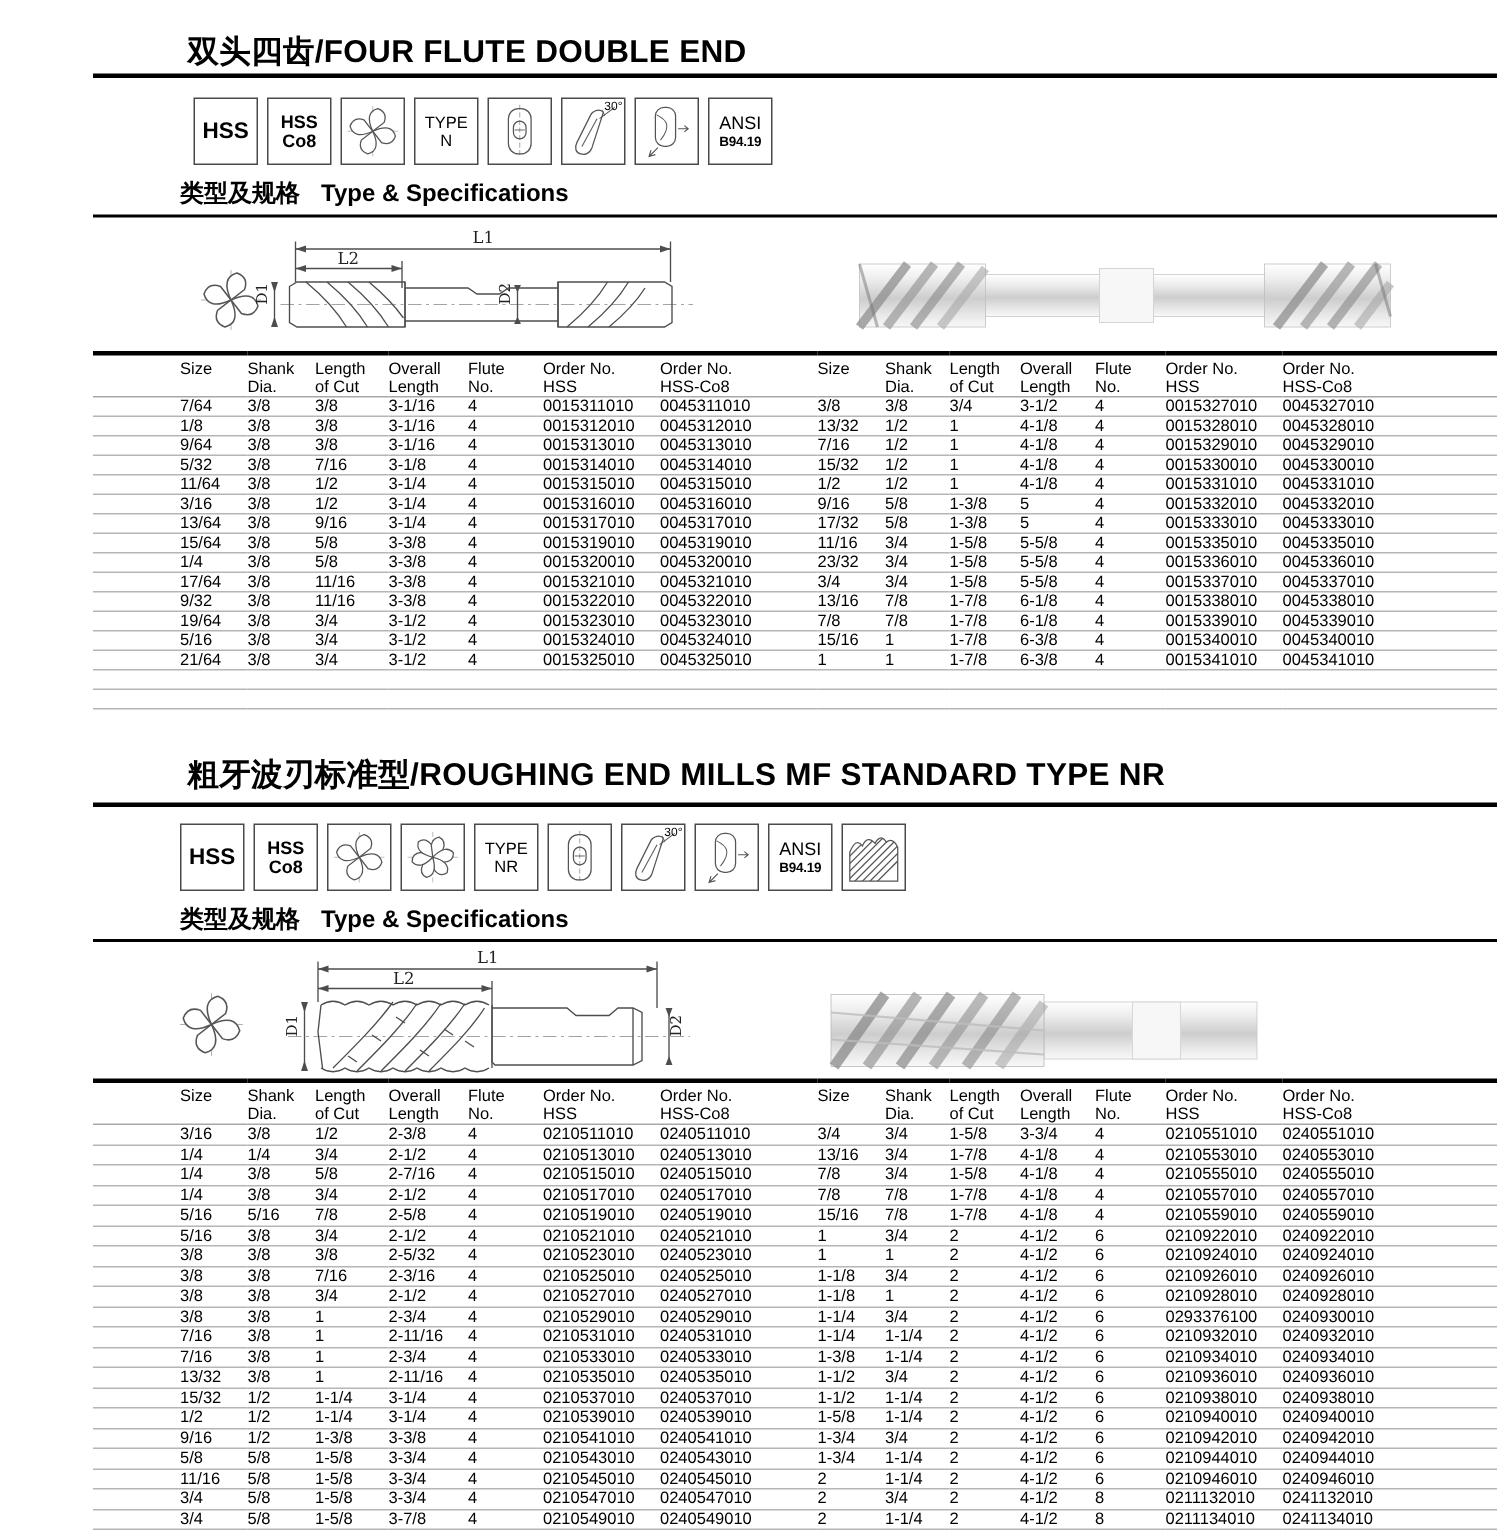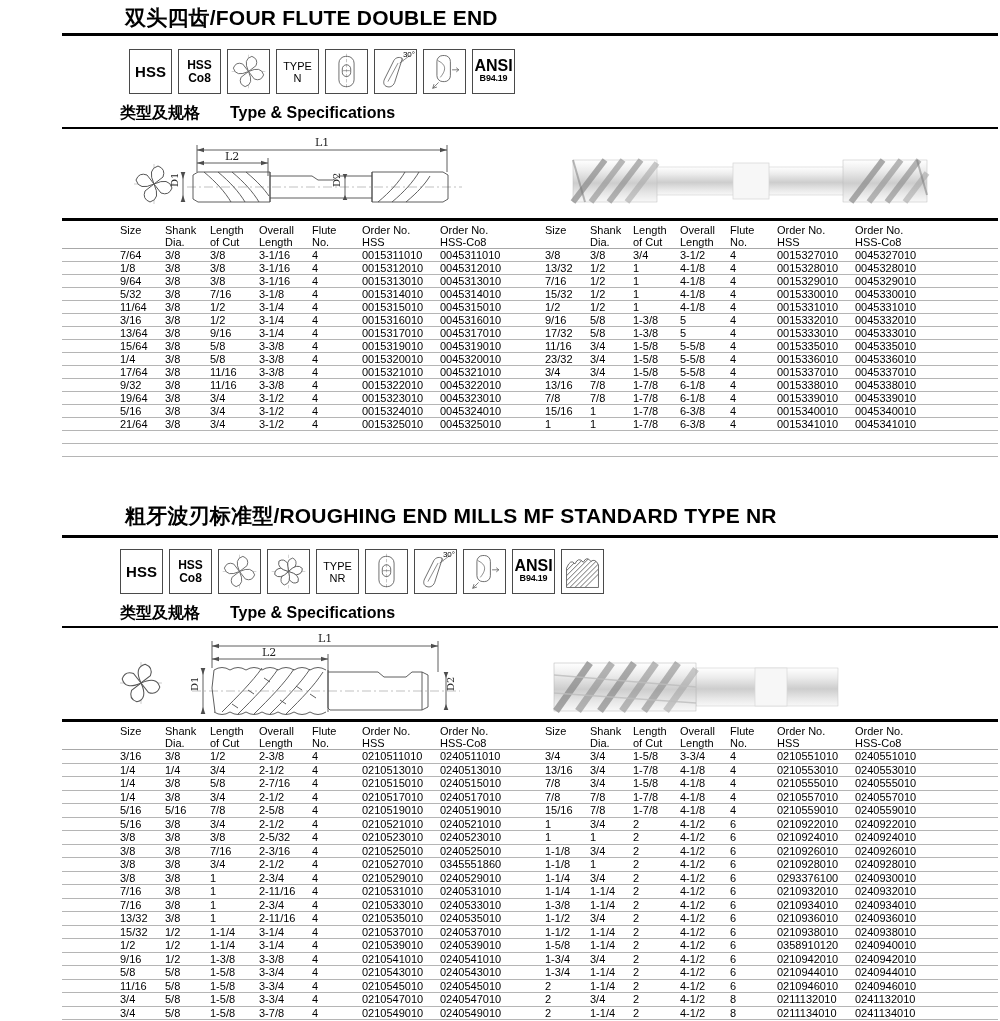--- a/index.html
+++ b/index.html
@@ -8,25 +8,25 @@
   .sec{position:absolute;left:0;width:1000px}
   .sec-title{position:absolute;left:125px;font-size:21px;font-weight:bold;white-space:nowrap;letter-spacing:.2px}
   .rule{position:absolute;left:62px;width:936px;background:#000}
   .icon-row{position:absolute;display:flex;gap:6px}
   .icon-box{width:43px;height:45px;border:1px solid #4a4a4a;background:#fff;box-sizing:border-box;
             display:flex;flex-direction:column;align-items:center;justify-content:center;position:relative}
   .icon-box svg{width:37px;height:37px;display:block}
   .it1{font-size:15px;font-weight:bold}
   .it2{font-size:12px;font-weight:bold;line-height:12.5px}
   .typ{font-size:11px;font-weight:normal;line-height:12px}
-  .ansi1{font-size:16px;font-weight:bold;line-height:12.5px}
+  .ansi1{font-size:12px;font-weight:normal;line-height:12.5px}
   .ansi2{font-size:9px;font-weight:bold;line-height:10px;letter-spacing:-.2px}
   .angle-label{position:absolute;top:1px;right:1px;font-size:8px;line-height:8px}
   .spec{position:absolute;left:120px;font-size:16px;font-weight:bold;white-space:nowrap}
-  .spec .en{margin-left:30px}
+  .spec .en{margin-left:14px}
   .figwrap{position:absolute}
   .spec-table{position:absolute;left:62px;width:936px;border-collapse:collapse;table-layout:fixed;
               border-top:3.5px solid #000}
   .spec-table th,.spec-table td{font-size:11px;font-weight:normal;text-align:left;padding:0;
               white-space:nowrap;overflow:visible}
   .spec-table thead th{vertical-align:top;border-bottom:1px solid #a8a8a8;padding-top:3px}
   .hl{height:12px;line-height:12px}
   .spec-table tbody tr{border-bottom:1px solid #b5b5b5}
   #t1 tbody td{height:12px;line-height:12px}
   #t2 tbody td{height:12.5px;line-height:12.5px}
@@ -96,21 +96,21 @@
   <linearGradient id="met" x1="0" y1="0" x2="0" y2="1">
     <stop offset="0" stop-color="#ffffff"></stop>
         <stop offset=".25" stop-color="#ececec"></stop>
     <stop offset=".55" stop-color="#cdcdcd"></stop>
         <stop offset=".8" stop-color="#e7e7e7"></stop>
     <stop offset="1" stop-color="#f8f8f8"></stop>
   </linearGradient>
 </defs>
 </svg>
 
-<div class="sec" id="sec1" style="top:0;height:497px">
+<div class="sec" id="sec1" style="top:16px;height:497px">
   <h1 class="sec-title" style="top:4px;margin:0">双头四齿/FOUR FLUTE DOUBLE END</h1>
   <div class="rule" style="top:33px;height:3px"></div>
 
   <div class="icon-row" style="left:129px;top:49px">
     <div class="icon-box">
       <span class="it1">HSS</span>
     </div>
     <div class="icon-box">
       <span class="it2">HSS</span>
       <span class="it2">Co8</span>
@@ -904,21 +904,21 @@
           <td>0240926010</td>
         </tr>
         <tr>
           <td></td>
           <td>3/8</td>
           <td>3/8</td>
           <td>3/4</td>
           <td>2-1/2</td>
           <td>4</td>
           <td>0210527010</td>
-          <td>0345551860</td>
+          <td>0240527010</td>
           <td></td>
           <td>1-1/8</td>
           <td>1</td>
           <td>2</td>
           <td>4-1/2</td>
           <td>6</td>
           <td>0210928010</td>
           <td>0240928010</td>
         </tr>
         <tr>
@@ -1019,21 +1019,21 @@
           <td>3-1/4</td>
           <td>4</td>
           <td>0210539010</td>
           <td>0240539010</td>
           <td></td>
           <td>1-5/8</td>
           <td>1-1/4</td>
           <td>2</td>
           <td>4-1/2</td>
           <td>6</td>
-          <td>0358910120</td>
+          <td>0210940010</td>
           <td>0240940010</td>
         </tr>
         <tr>
           <td></td>
           <td>9/16</td>
           <td>1/2</td>
           <td>1-3/8</td>
           <td>3-3/8</td>
           <td>4</td>
           <td>0210541010</td>

